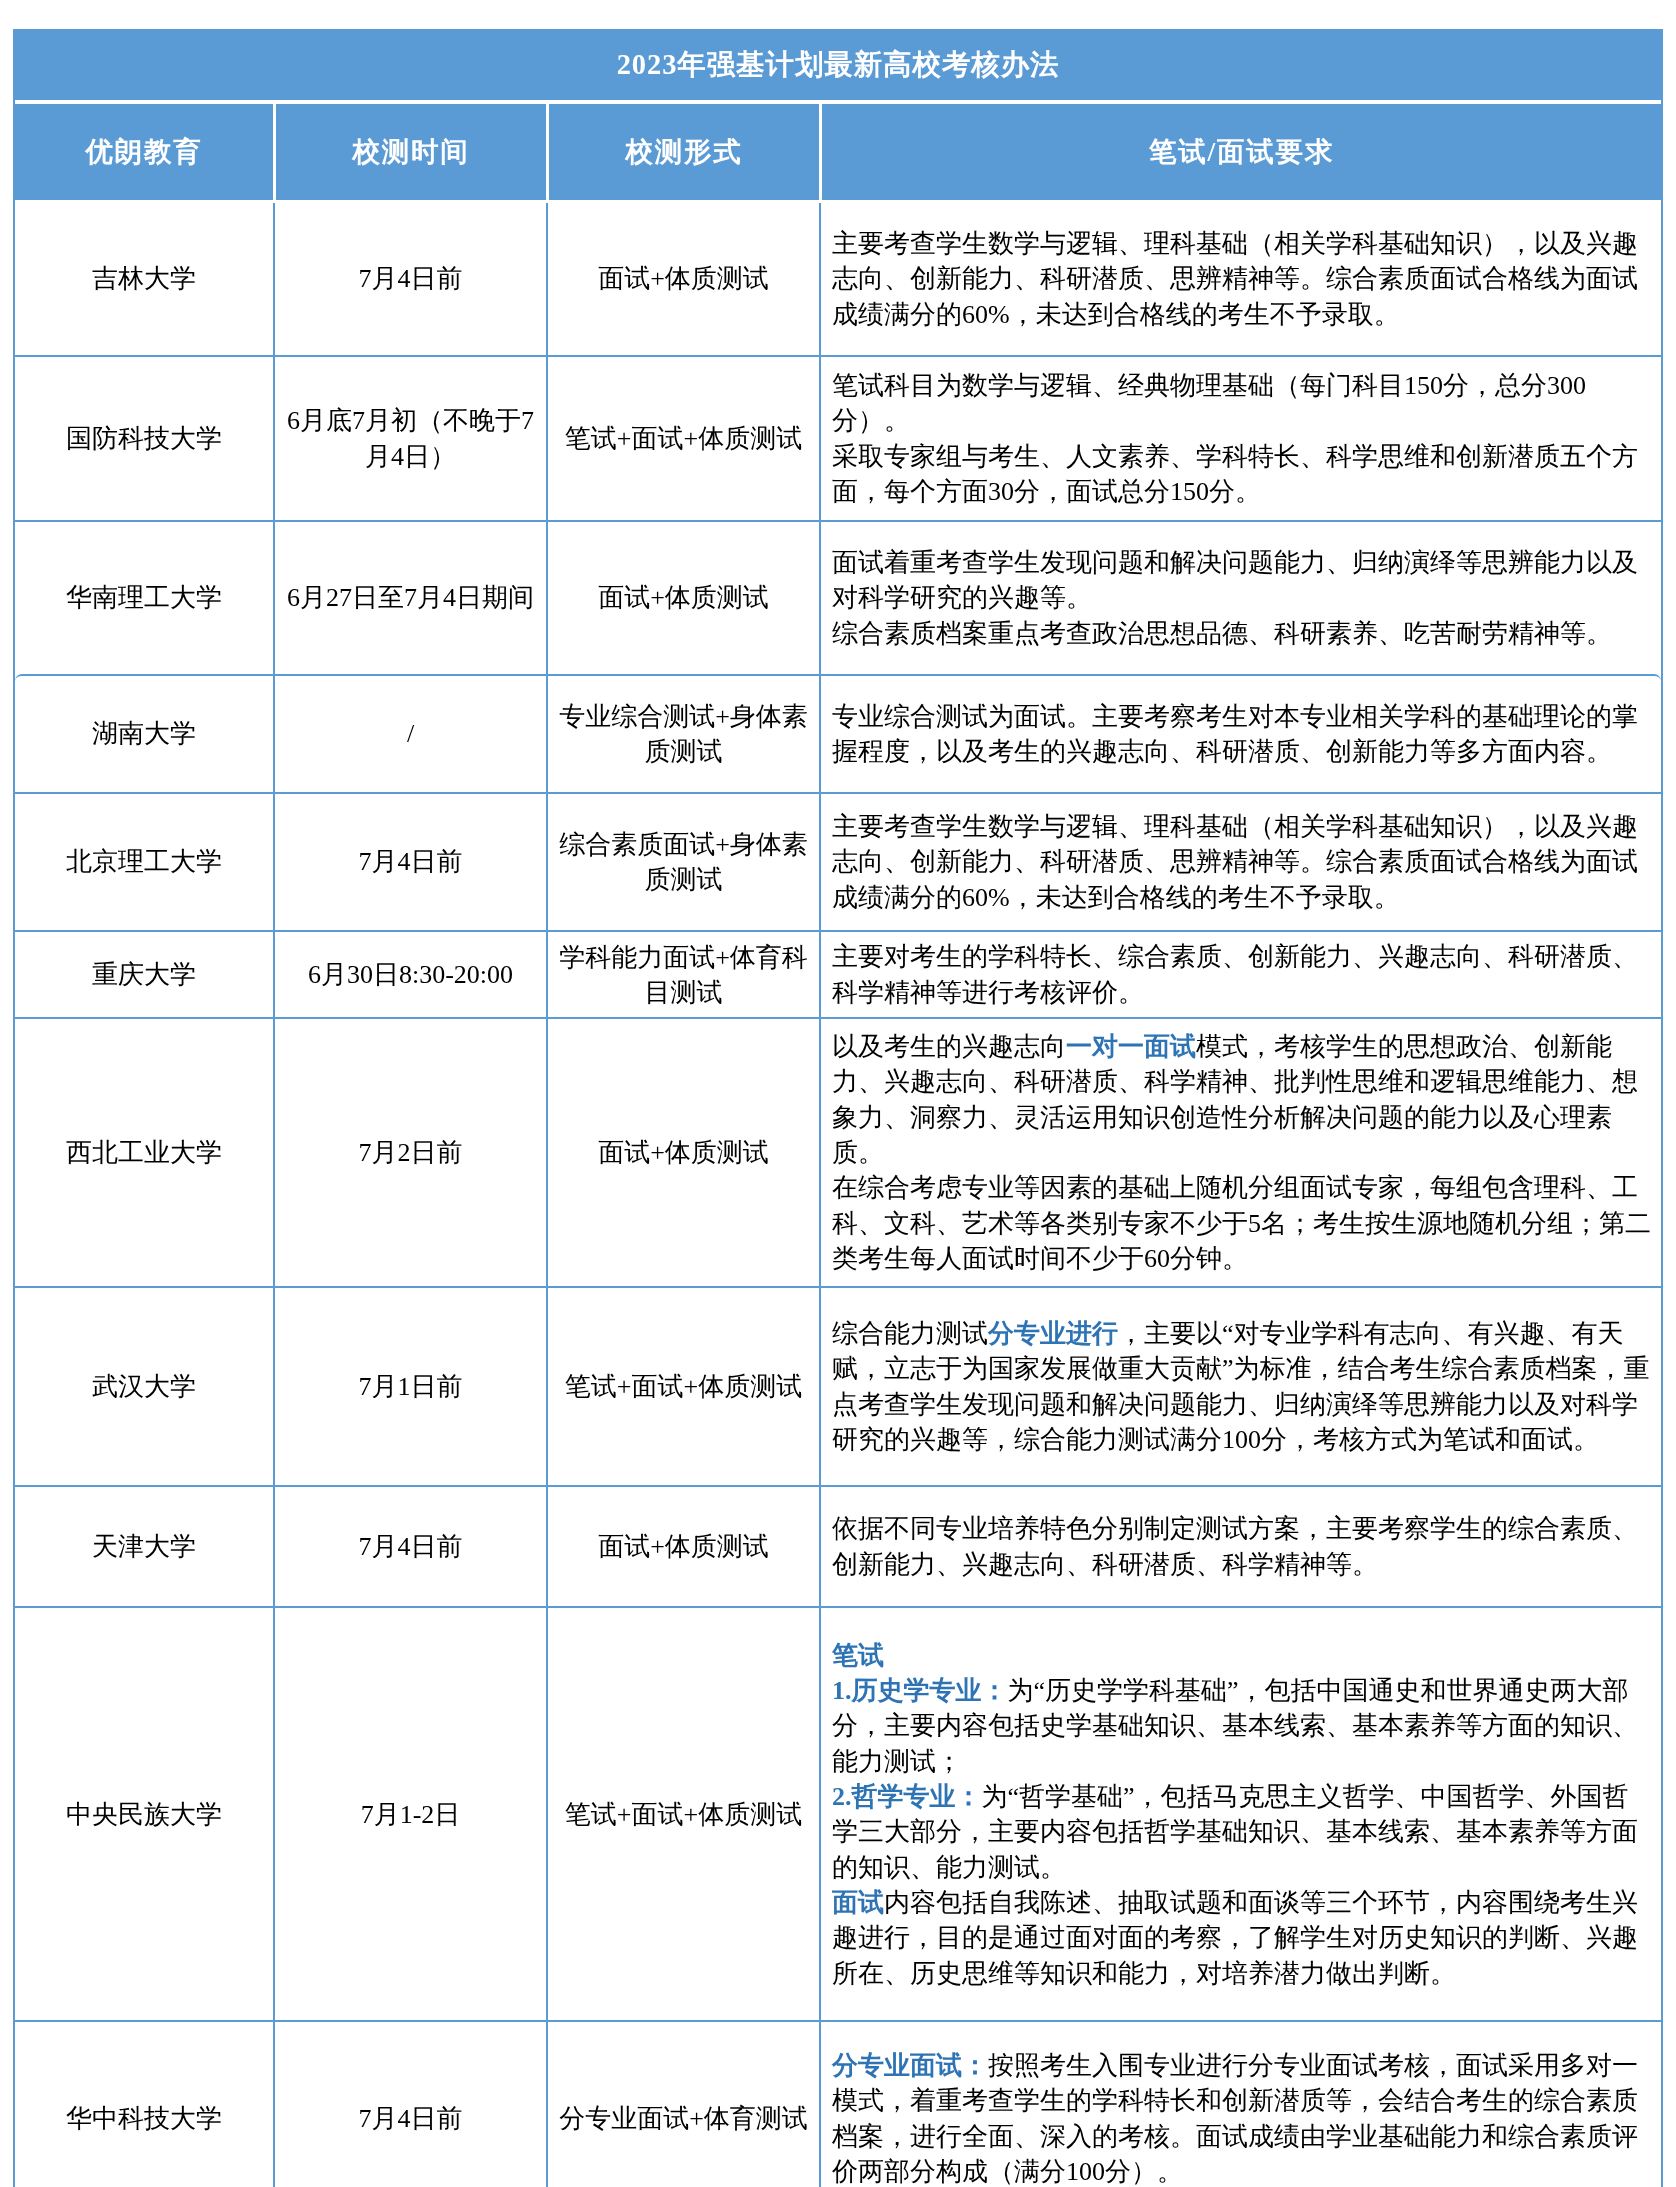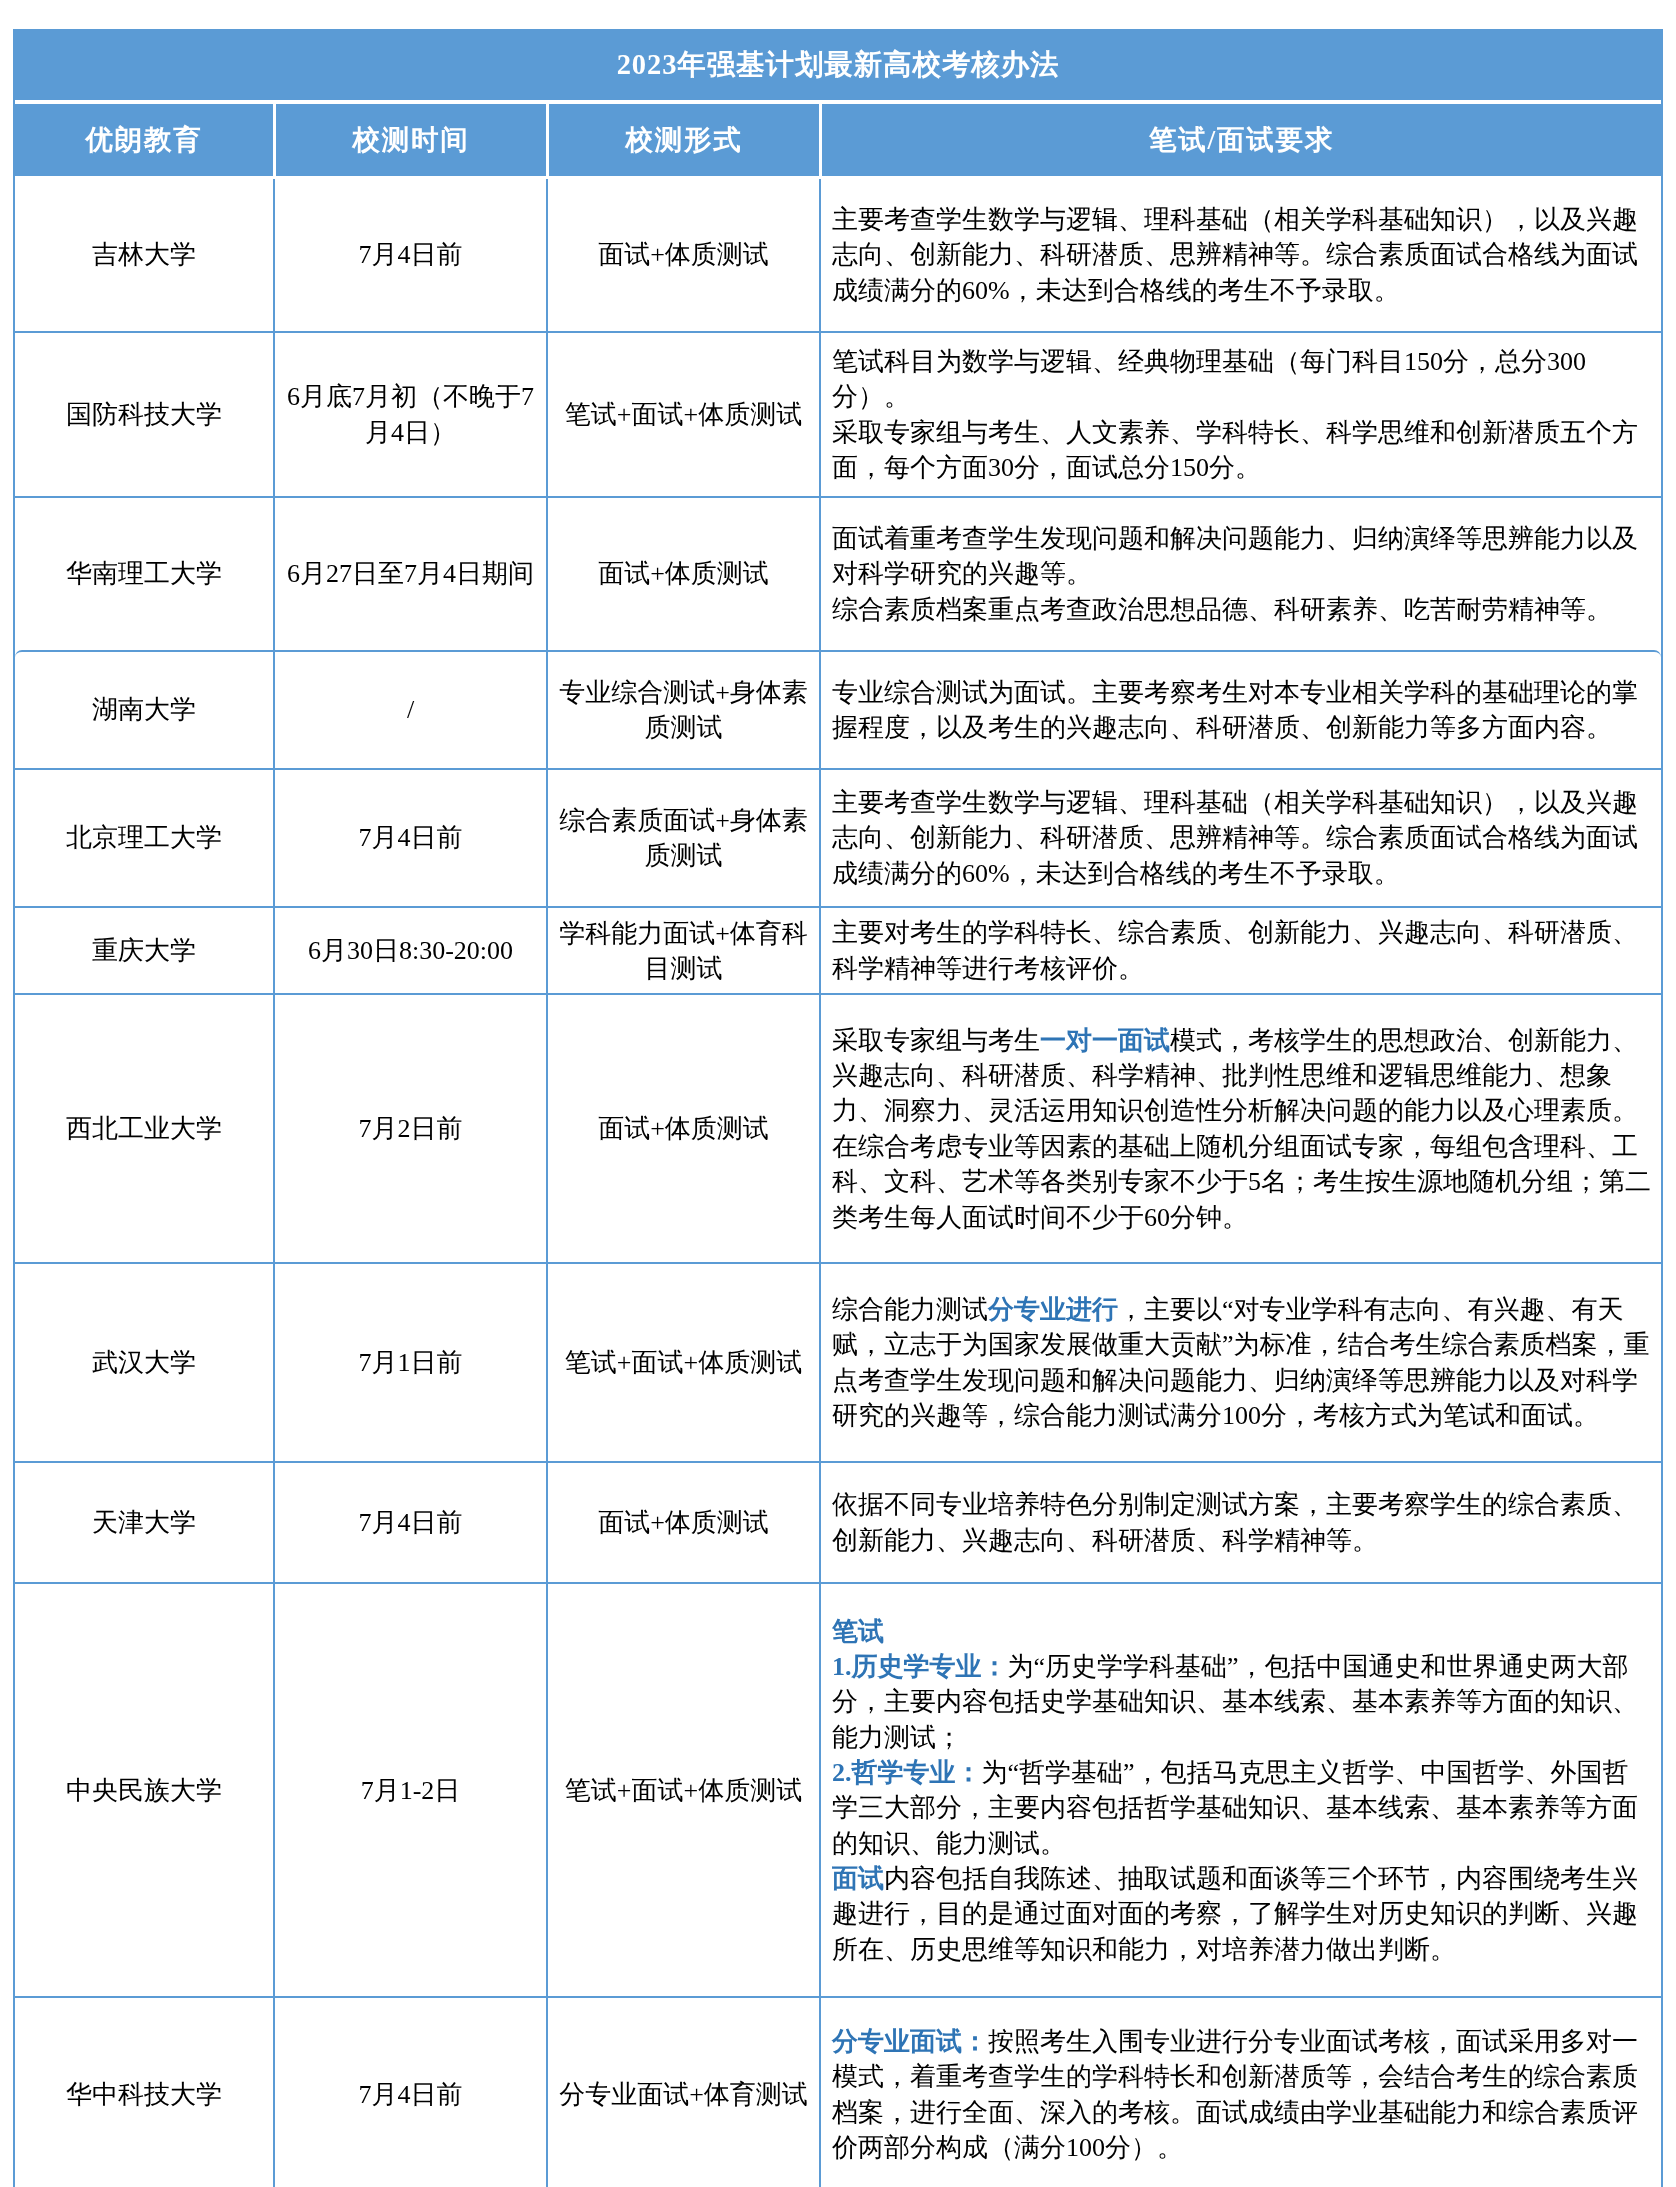--- a/index.html
+++ b/index.html
@@ -38,21 +38,21 @@
     display:grid;
     grid-template-columns:258px 273px 273px 1fr;
     border-bottom:3.7px solid #fff;
     background:#fff;
   }
   .header-cell{
     background:var(--blue);
     color:#fff;
     font-weight:bold;
     font-size:27.5px;
-    height:72px;
+    height:96px;
     display:flex;
     align-items:center;
     justify-content:center;
     letter-spacing:1.8px;
   }
   .header-cell + .header-cell{border-left:3.7px solid #fff;}
   .row{
     display:grid;
     grid-template-columns:258px 273px 273px 1fr;
   }
@@ -152,21 +152,21 @@
           <div class="cell c-form">学科能力面试+体育科目测试</div>
           <div class="cell c-req">
             <p><span>主要对考生的学科特长、综合素质、创新能力、兴趣志向、科研潜质、科学精神等进行考核评价。</span></p>
           </div>
         </div>
         <div class="row">
           <div class="cell c-univ">西北工业大学</div>
           <div class="cell c-time">7月2日前</div>
           <div class="cell c-form">面试+体质测试</div>
           <div class="cell c-req">
-            <p><span>采取专家组与考生</span><span class="accent">一对一面试</span><span>模式，考核学生的思想政治、创新能力、兴趣志向、科研潜质、科学精神、批判性思维和逻辑思维能力、想象力、洞察力、灵活运用知识创造性分析解决问题的能力以及心理素质。</span></p>
+            <p><span>以及考生的兴趣志向</span><span class="accent">一对一面试</span><span>模式，考核学生的思想政治、创新能力、兴趣志向、科研潜质、科学精神、批判性思维和逻辑思维能力、想象力、洞察力、灵活运用知识创造性分析解决问题的能力以及心理素质。</span></p>
             <p><span>在综合考虑专业等因素的基础上随机分组面试专家，每组包含理科、工科、文科、艺术等各类别专家不少于5名；考生按生源地随机分组；第二类考生每人面试时间不少于60分钟。</span></p>
           </div>
         </div>
         <div class="row">
           <div class="cell c-univ">武汉大学</div>
           <div class="cell c-time">7月1日前</div>
           <div class="cell c-form">笔试+面试+体质测试</div>
           <div class="cell c-req">
             <p><span>综合能力测试</span><span class="accent">分专业进行</span><span>，主要以“对专业学科有志向、有兴趣、有天赋，立志于为国家发展做重大贡献”为标准，结合考生综合素质档案，重点考查学生发现问题和解决问题能力、归纳演绎等思辨能力以及对科学研究的兴趣等，综合能力测试满分100分，考核方式为笔试和面试。</span></p>
           </div>

